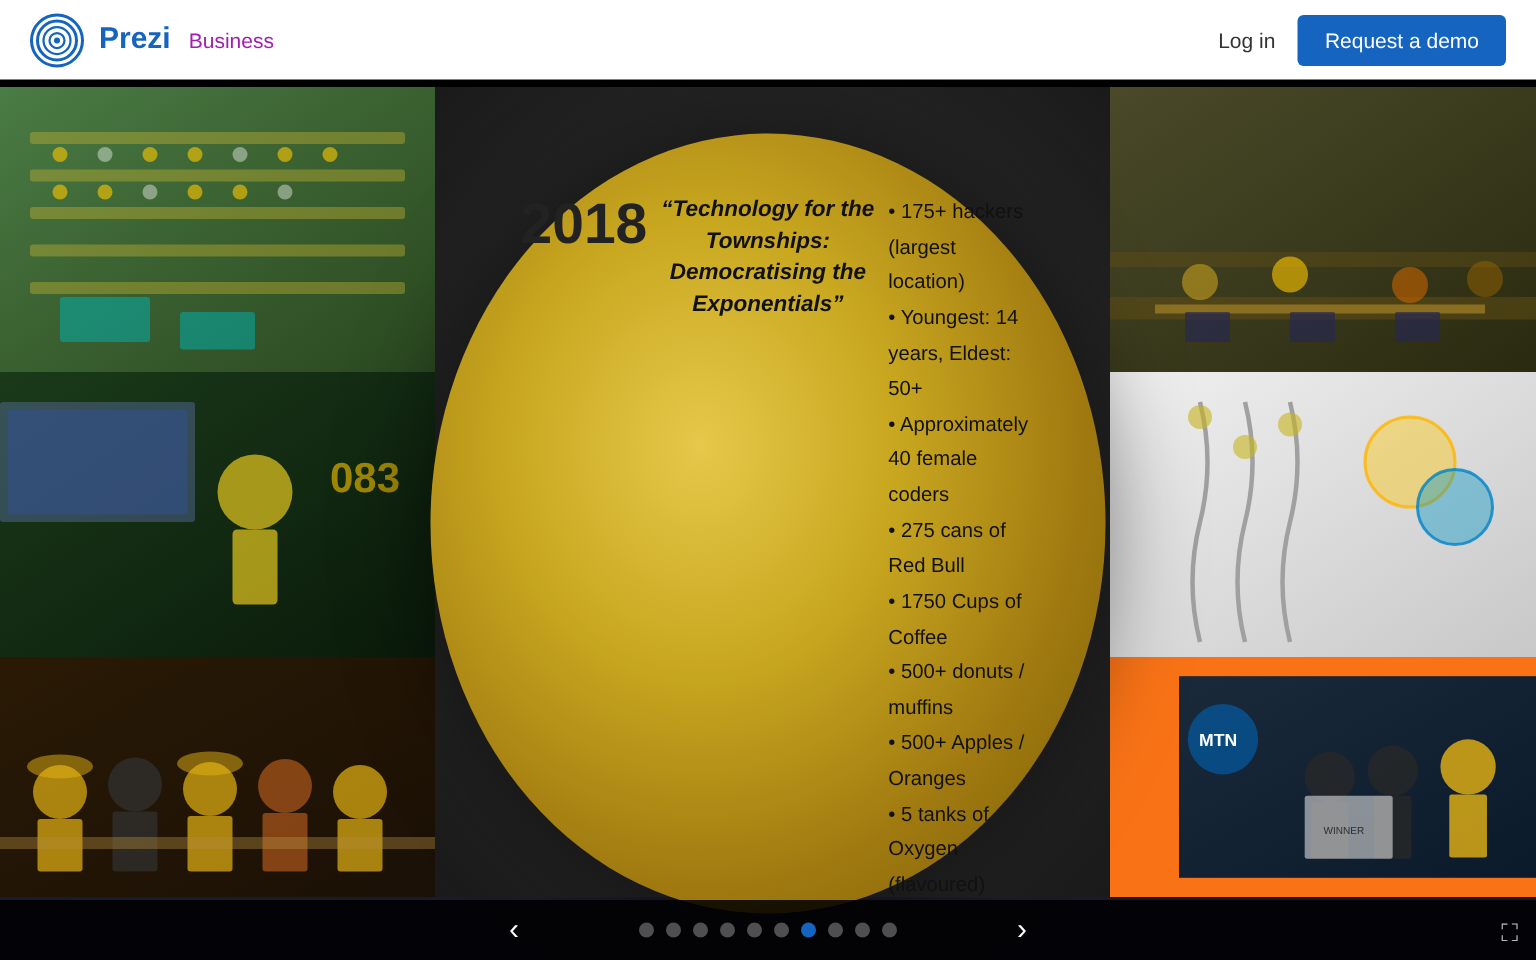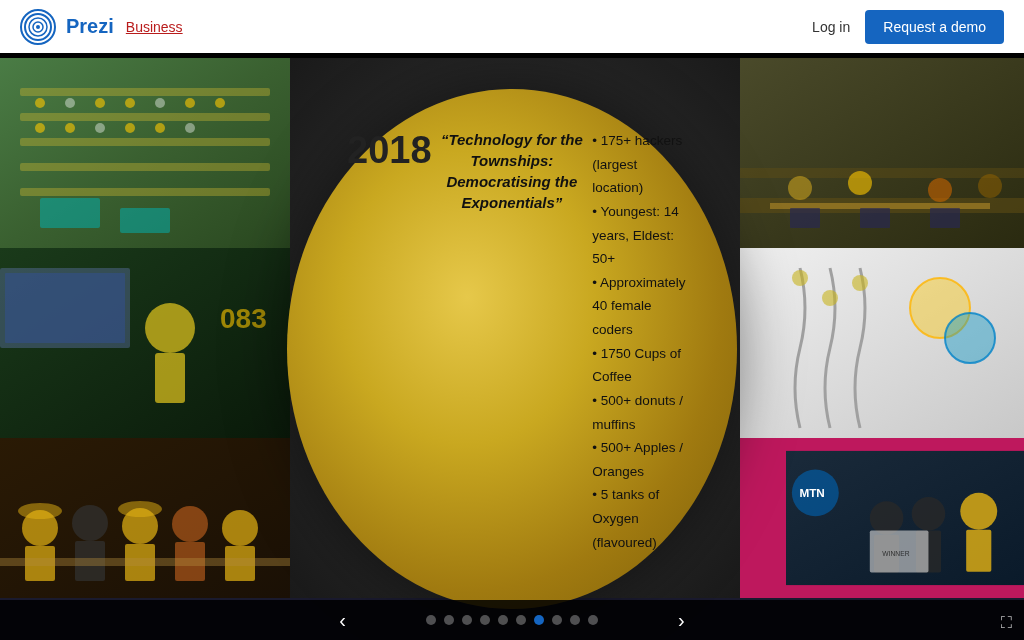--- a/index.html
+++ b/index.html
@@ -13,21 +13,21 @@
       padding: 0 20px; z-index: 100;
     }
     #logo-area { display: flex; align-items: center; gap: 10px; }
     #logo-icon {
       width: 36px; height: 36px;
       border-radius: 50%; border: 2px solid #1565c0;
       display: flex; align-items: center; justify-content: center;
       color: #1565c0; font-size: 14px; font-weight: bold;
     }
     #logo-text { color: #1565c0; font-size: 20px; font-weight: bold; }
-    #logo-sub { color: #b91c1c; font-size: 14px; margin-left: 2px; text-decoration: underline; }
+    #logo-sub { color: #a21caf; font-size: 14px; margin-left: 2px; }
 
     #nav-links { display: flex; align-items: center; gap: 30px; }
     .nav-link { color: #333; font-size: 14px; text-decoration: none; cursor: pointer; }
 
     #nav-actions { display: flex; align-items: center; gap: 15px; }
     #login-link { color: #333; font-size: 14px; cursor: pointer; }
     #request-demo-btn {
       background: #1565c0; color: #fff; border: none; border-radius: 4px;
       padding: 9px 18px; font-size: 14px; cursor: pointer; font-weight: 500;
     }
@@ -49,21 +49,21 @@
     .photo-cell {
       overflow: hidden; position: relative;
     }
 
     
     .photo-1 { background: #4a7c59; grid-column: 1; grid-row: 1; }
     .photo-2 { background: #2d5016; grid-column: 3; grid-row: 1; }
     .photo-3 { background: #1a3a1a; grid-column: 1; grid-row: 2; }
     .photo-4 { background: #3d2b0a; grid-column: 3; grid-row: 2; }
     .photo-5 { background: #2a1a05; grid-column: 1; grid-row: 3; }
-    .photo-6 { background: #be185d; grid-column: 3; grid-row: 3; padding-left: 46px; }
+    .photo-6 { background: #f97316; grid-column: 3; grid-row: 3; padding-left: 46px; }
     .photo-center { grid-column: 2; grid-row: 1 / 4; }
 
     
     .photo-cell svg { width: 100%; height: 100%; }
 
     
     #circle-overlay {
       position: absolute;
       top: 50%; left: 50%;
       transform: translate(-50%, -50%);
@@ -324,20 +324,21 @@
     </div>
   </div>
 
   <div id="circle-overlay">
     <div id="year-title">2018</div>
     <div id="circle-subtitle">“Technology for the Townships:<br>Democratising the Exponentials”</div>
     <ul id="circle-list">
     <li>175+ hackers (largest location)</li>
         <li>Youngest: 14 years, Eldest: 50+</li>
         <li>Approximately 40 female coders</li>
+        <li>275 cans of Red Bull</li>
         <li>1750 Cups of Coffee</li>
         <li>500+ donuts / muffins</li>
         <li>500+ Apples / Oranges</li>
         <li>5 tanks of Oxygen (flavoured)</li>
       </ul>
   </div>
 
   <div id="bottom-bar">
     <span class="nav-arrow">‹</span>
     <div id="dot-indicator">

